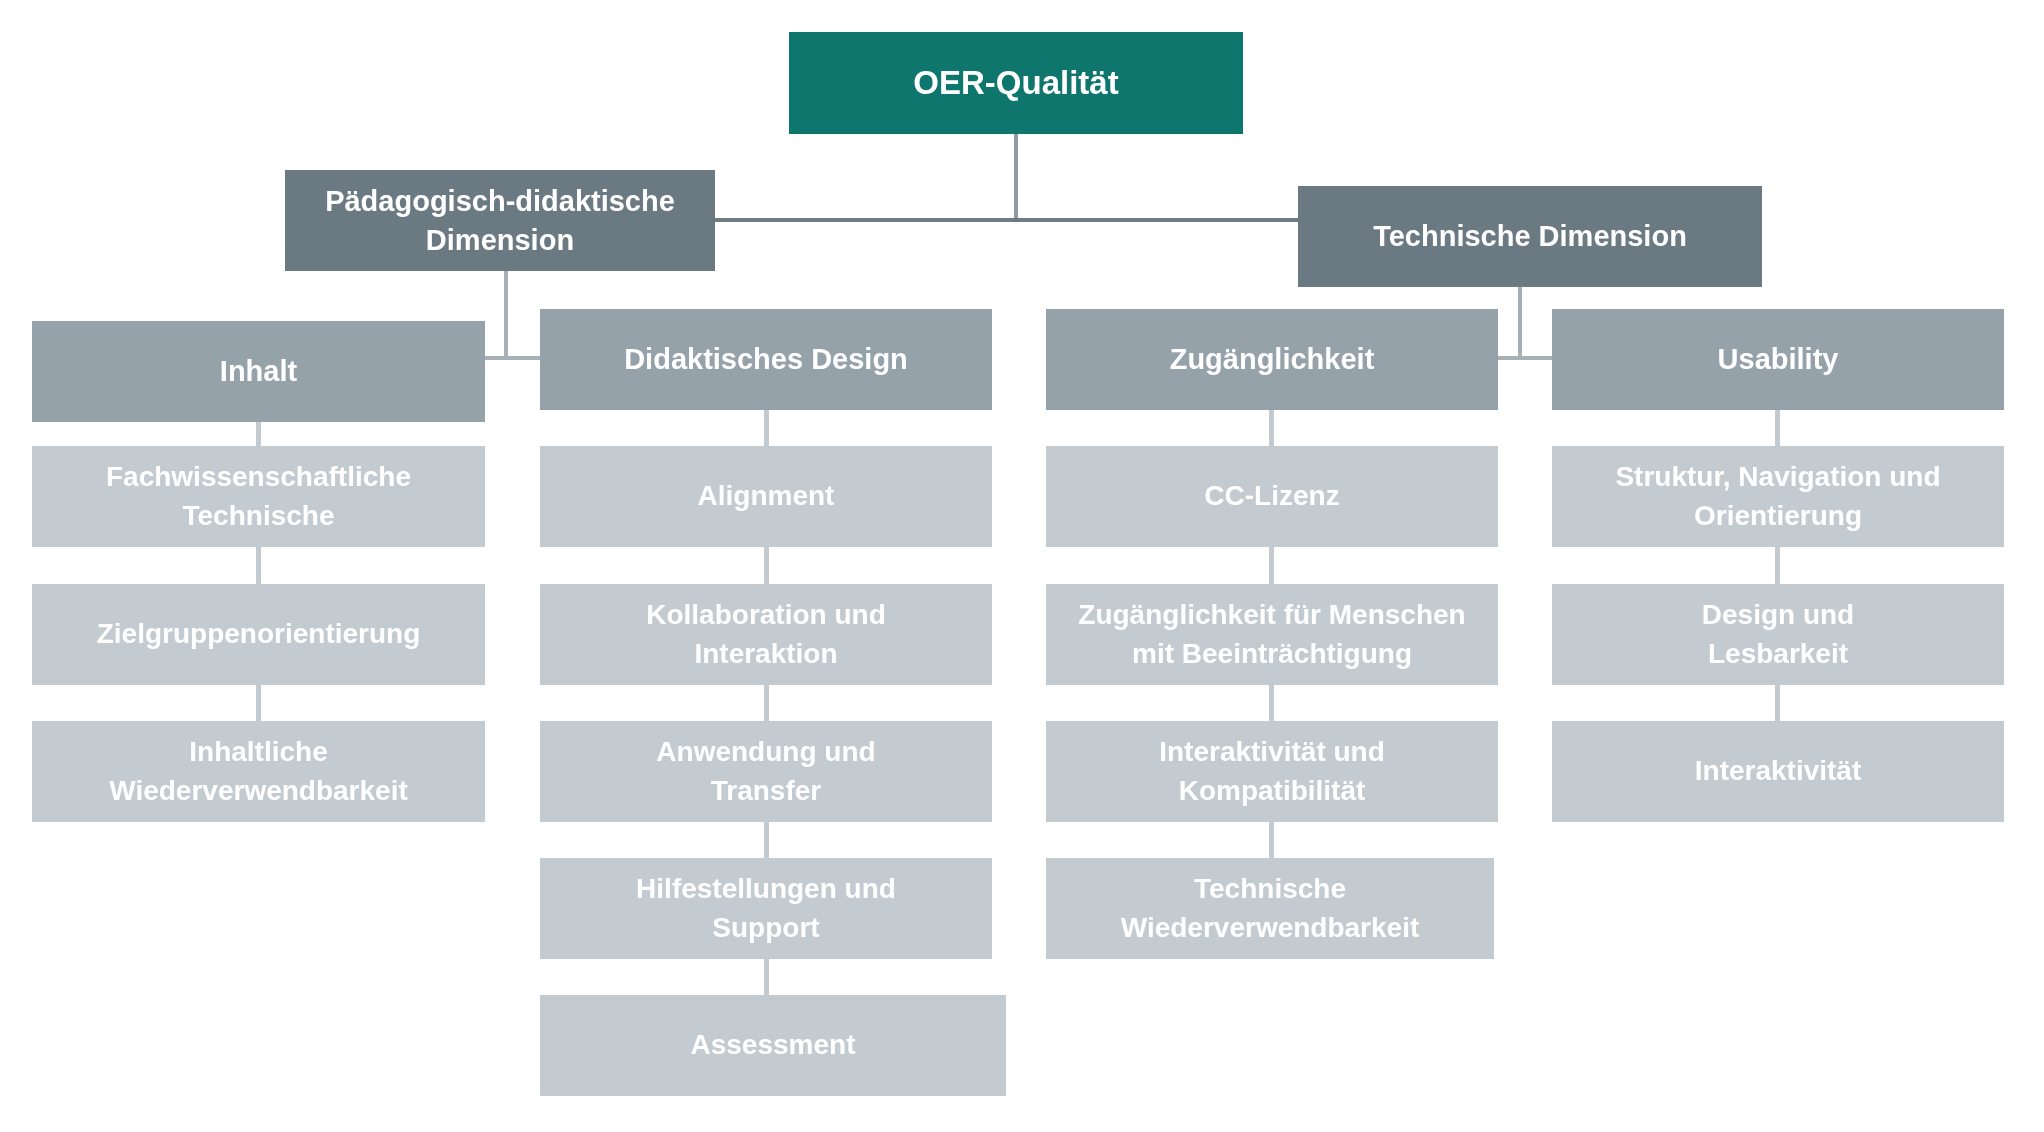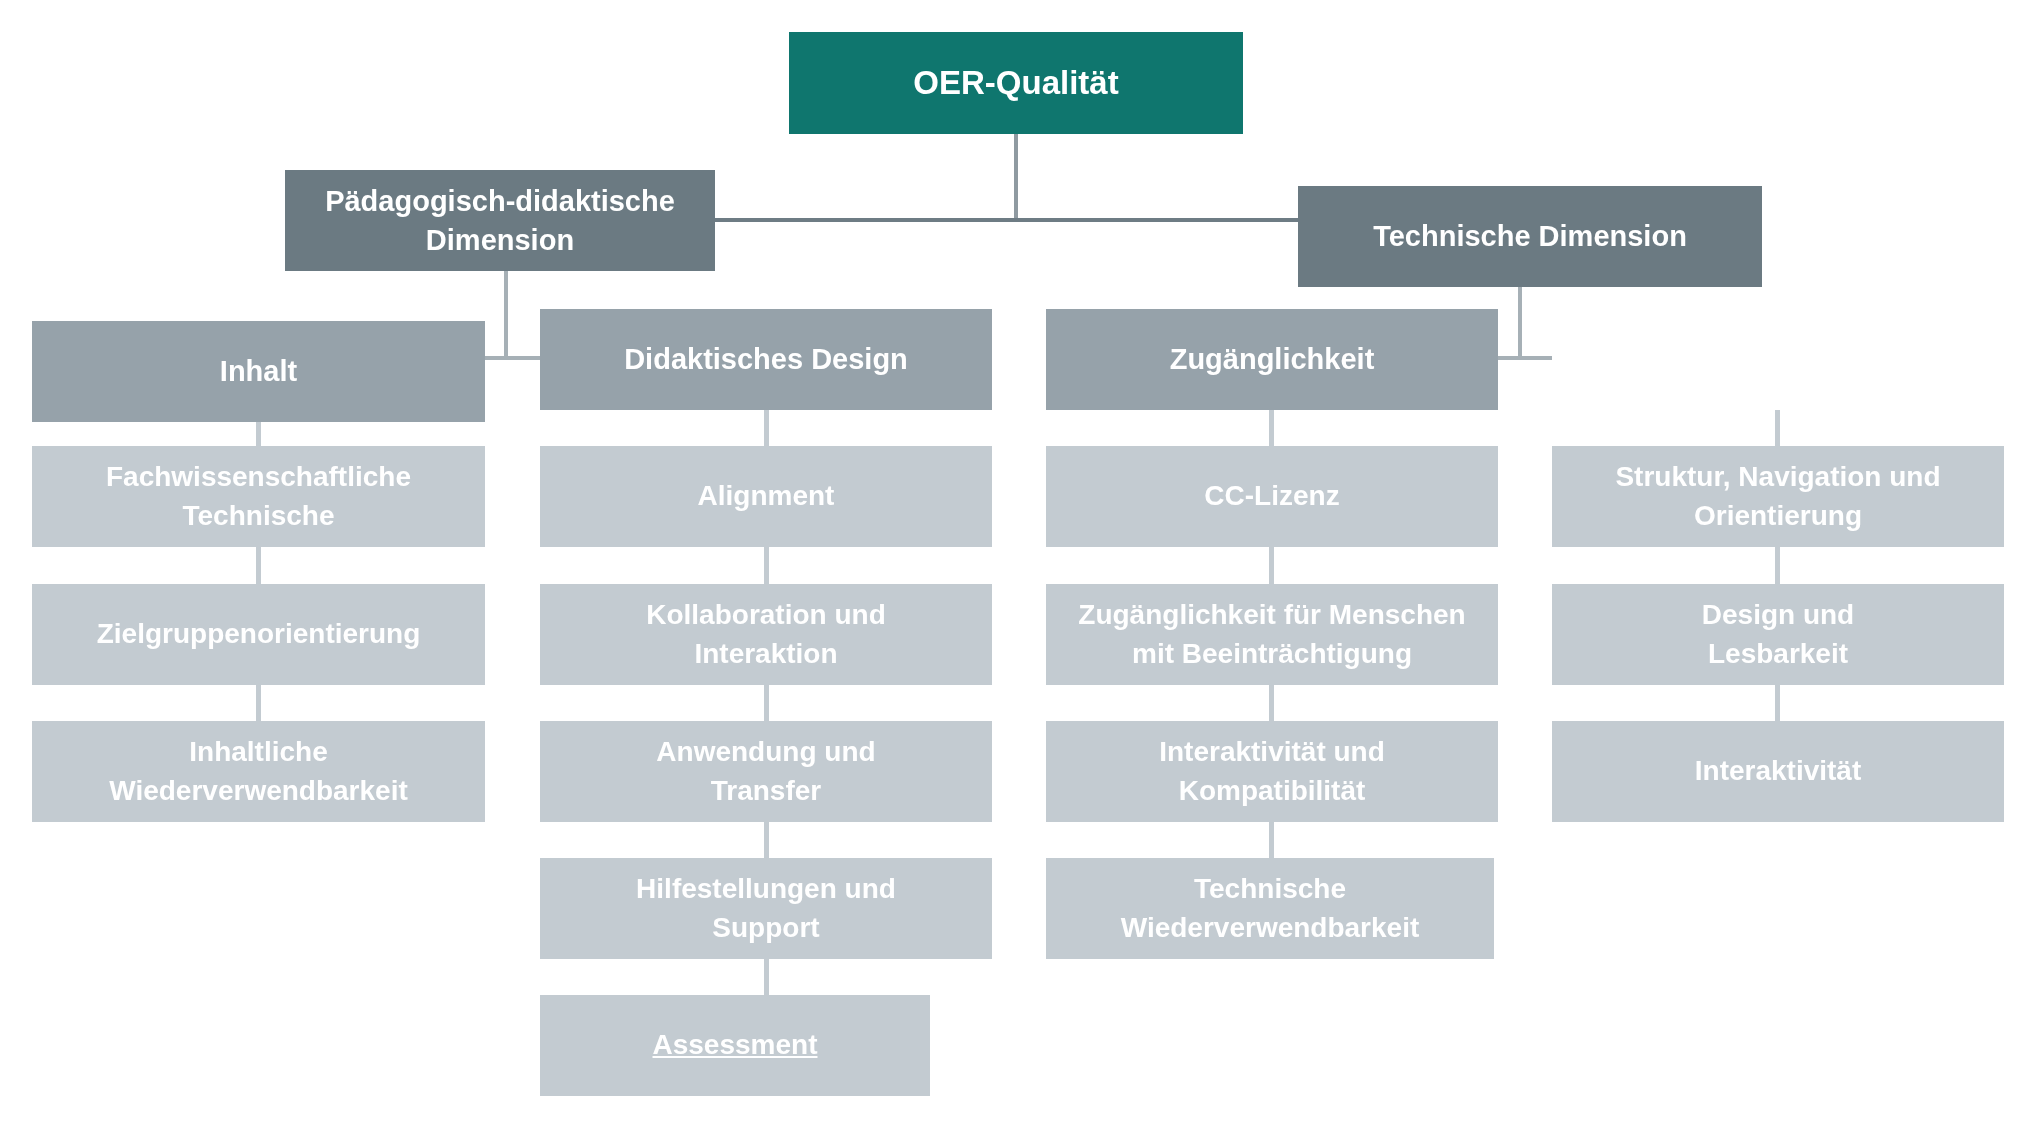--- a/index.html
+++ b/index.html
@@ -89,35 +89,36 @@
 
   <div class="box root" style="left:789px;top:32px;width:454px;height:102px;">OER-Qualität</div>
 
   <div class="box dimension" style="left:285px;top:170px;width:430px;height:101px;">Pädagogisch-didaktische
 Dimension</div>
   <div class="box dimension" style="left:1298px;top:170px;width:464px;height:101px;margin-top:16px;">Technische Dimension</div>
 
   <div class="box category" style="left:32px;top:309px;width:453px;height:101px;margin-top:12px;">Inhalt</div>
   <div class="box category" style="left:540px;top:309px;width:452px;height:101px;">Didaktisches Design</div>
   <div class="box category" style="left:1046px;top:309px;width:452px;height:101px;">Zugänglichkeit</div>
+  <div class="box category" style="left:1552px;top:309px;width:452px;height:101px;">Usability</div>
 
   <div class="box item" style="left:32px;top:446px;width:453px;height:101px;">Fachwissenschaftliche
 Technische</div>
   <div class="box item" style="left:32px;top:584px;width:453px;height:101px;">Zielgruppenorientierung</div>
   <div class="box item" style="left:32px;top:721px;width:453px;height:101px;">Inhaltliche
 Wiederverwendbarkeit</div>
 
   <div class="box item" style="left:540px;top:446px;width:452px;height:101px;">Alignment</div>
   <div class="box item" style="left:540px;top:584px;width:452px;height:101px;">Kollaboration und
 Interaktion</div>
   <div class="box item" style="left:540px;top:721px;width:452px;height:101px;">Anwendung und
 Transfer</div>
   <div class="box item" style="left:540px;top:858px;width:452px;height:101px;">Hilfestellungen und
 Support</div>
-  <div class="box item" style="left:540px;top:995px;width:390px;height:101px;text-decoration:underline;">Assessment</div>
+  <div class="box item" style="left:540px;top:995px;width:466px;height:101px;">Assessment</div>
 
   <div class="box item" style="left:1046px;top:446px;width:452px;height:101px;">CC-Lizenz</div>
   <div class="box item" style="left:1046px;top:584px;width:452px;height:101px;">Zugänglichkeit für Menschen
 mit Beeinträchtigung</div>
   <div class="box item" style="left:1046px;top:721px;width:452px;height:101px;">Interaktivität und
 Kompatibilität</div>
   <div class="box item" style="left:1046px;top:858px;width:448px;height:101px;">Technische
 Wiederverwendbarkeit</div>
 
   <div class="box item" style="left:1552px;top:446px;width:452px;height:101px;">Struktur, Navigation und

